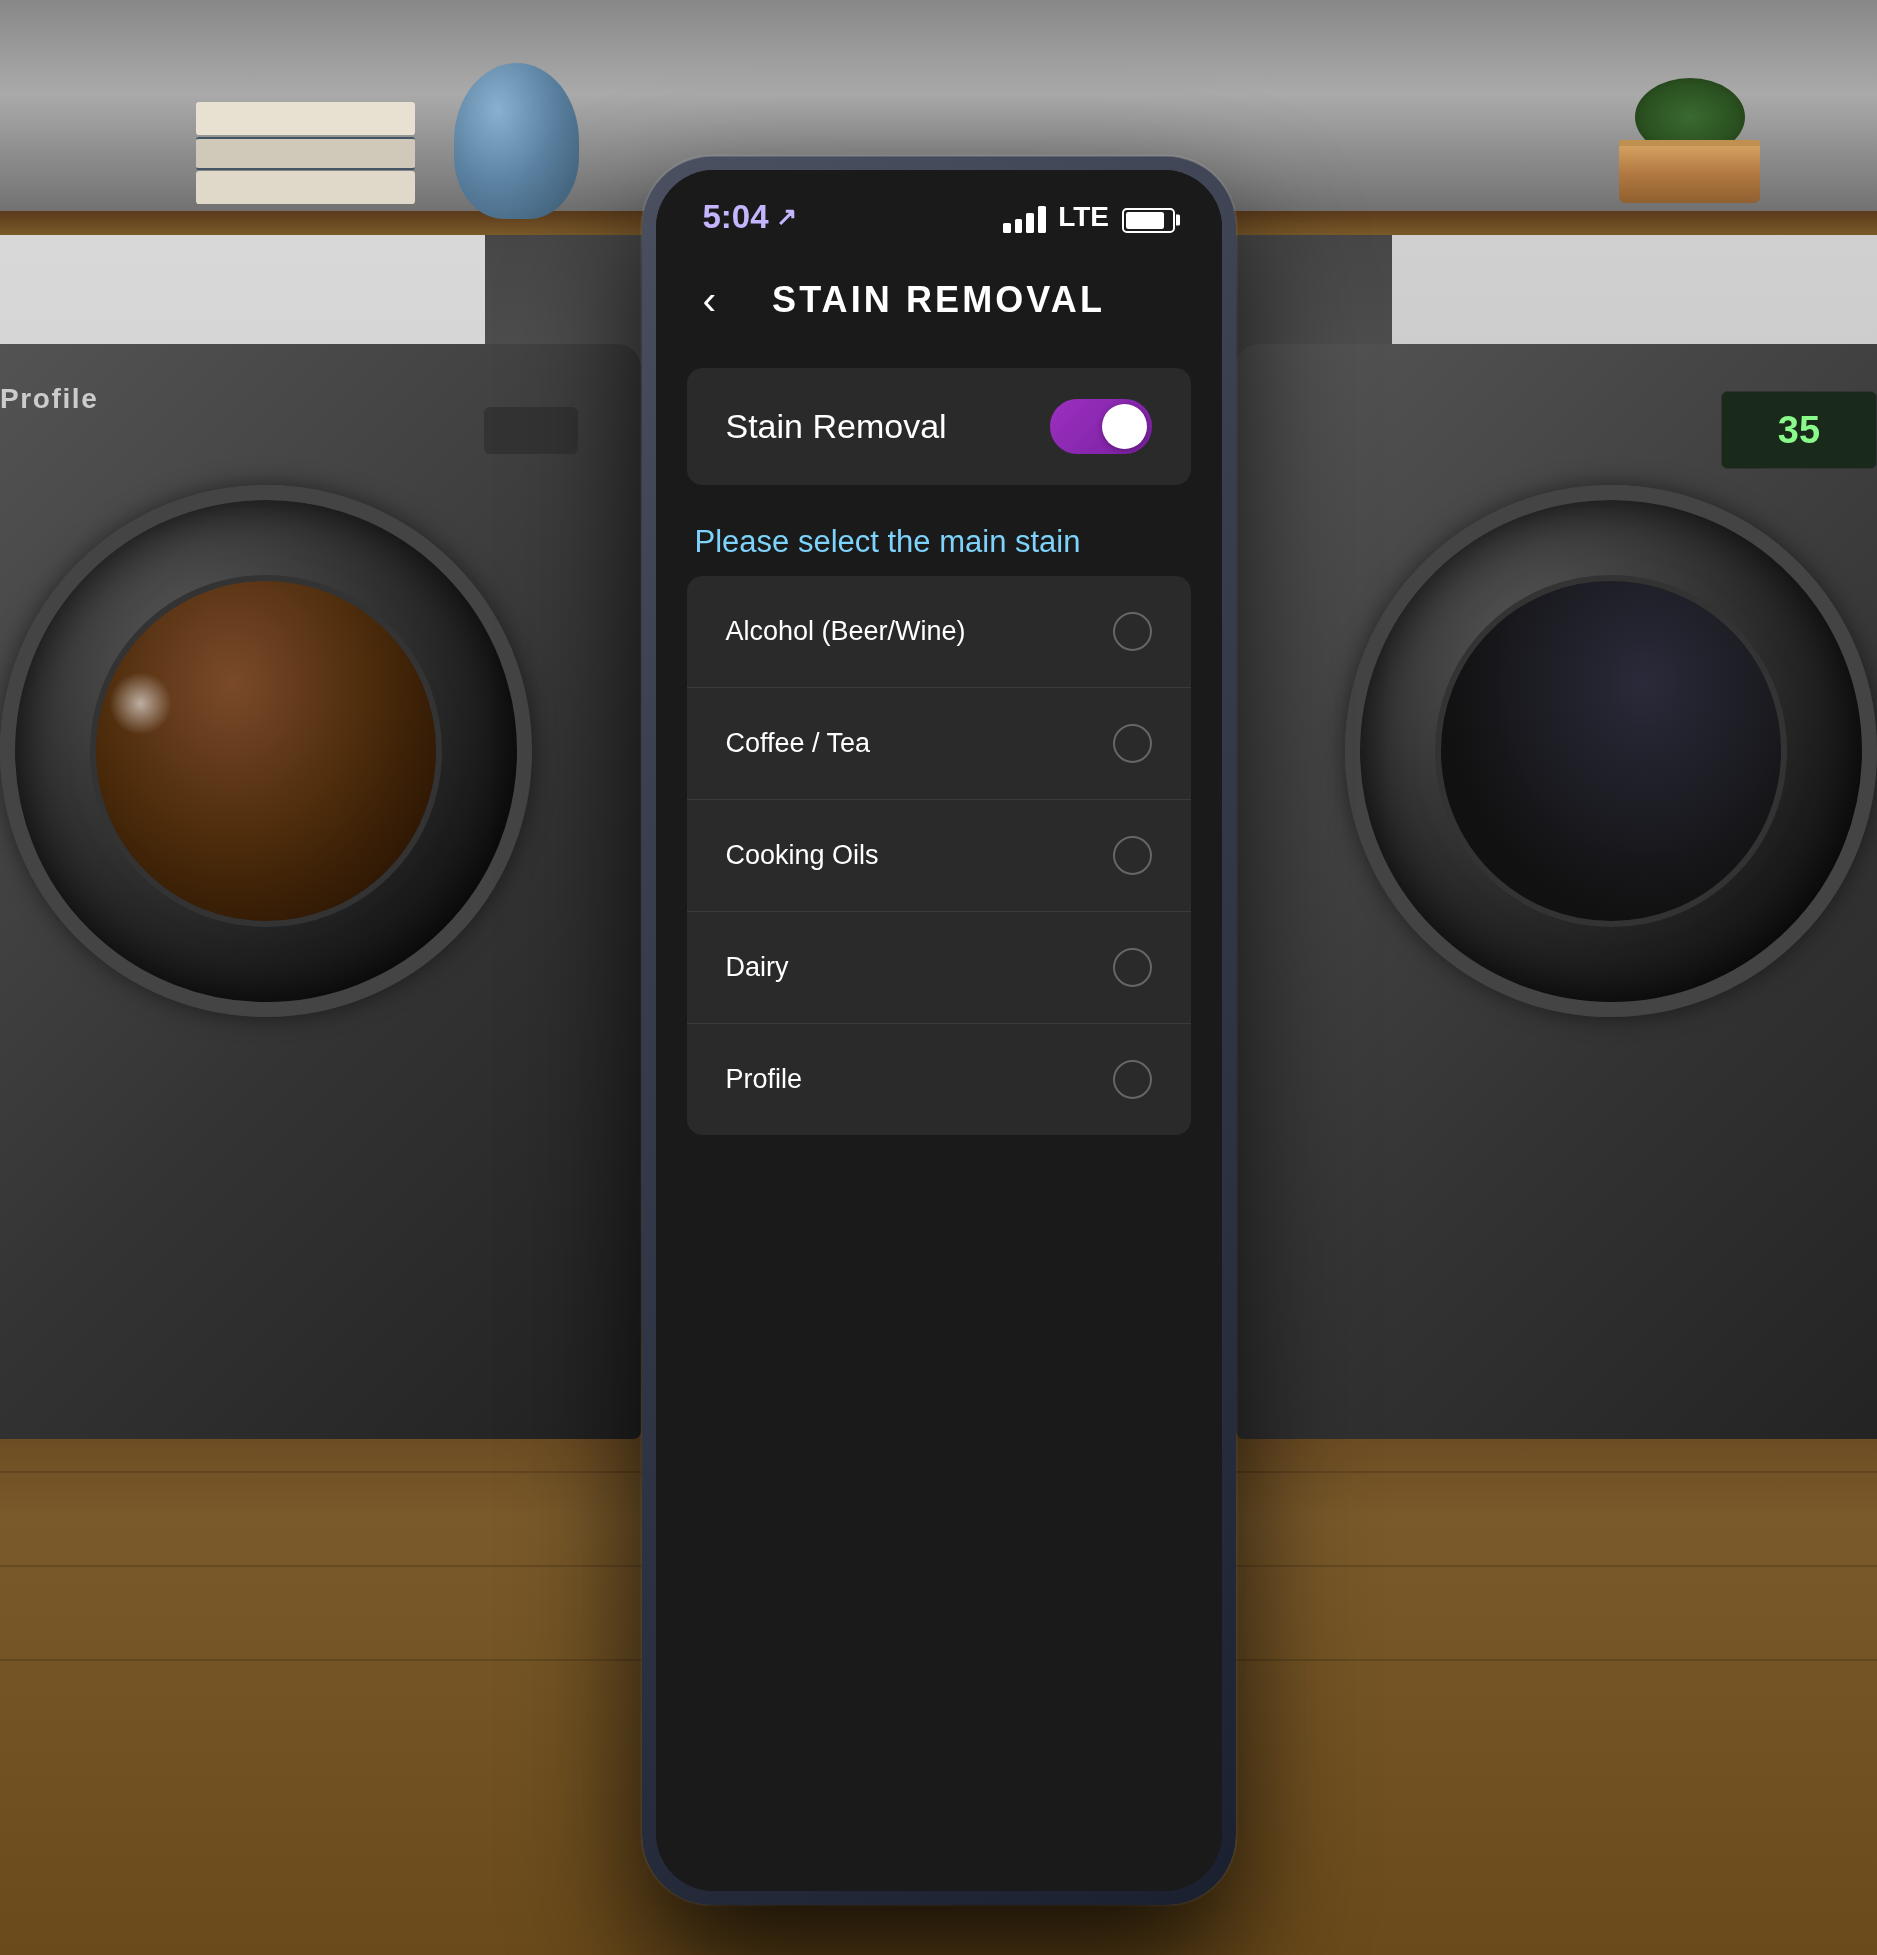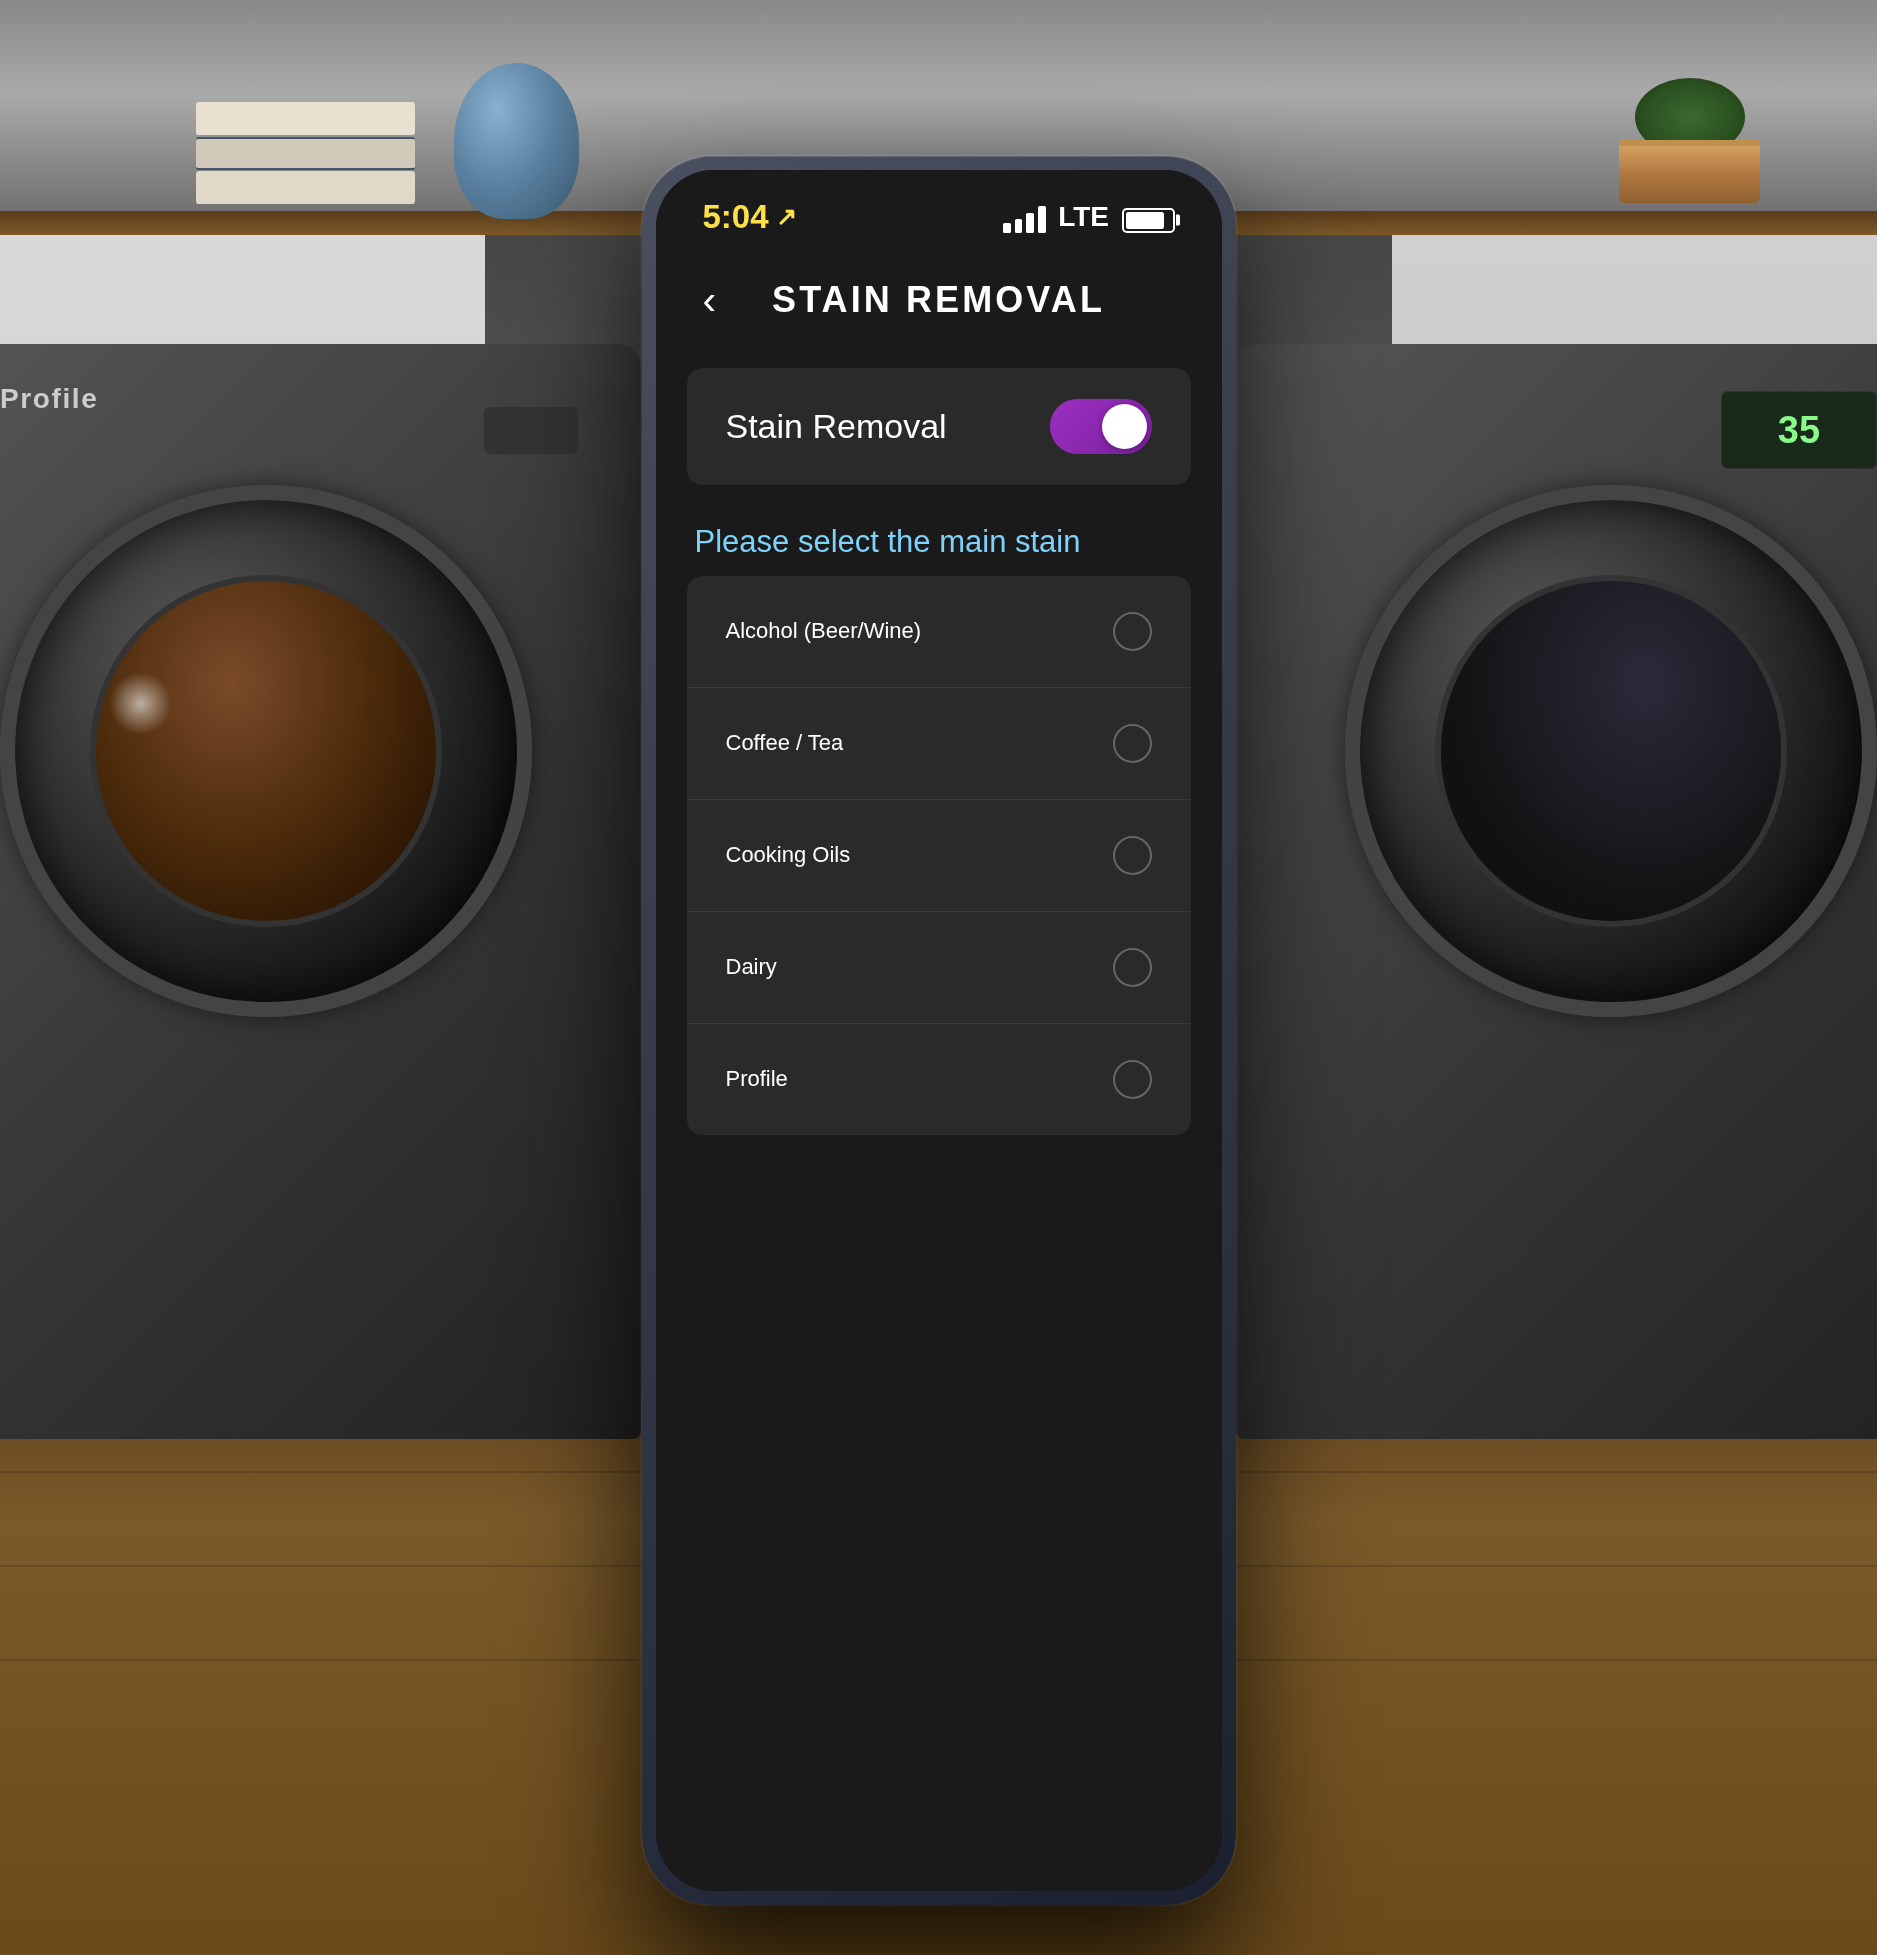--- a/index.html
+++ b/index.html
@@ -231,21 +231,21 @@
       background: #1a1a1a;
       height: 78px;
       display: flex;
       align-items: center;
       justify-content: space-between;
       padding: 0 47px;
       padding-top: 15.6px;
     }
 
     .status-time {
-      color: #fde047;
+      color: #c4b5fd;
       font-size: 33px;
       font-weight: 600;
       display: flex;
       align-items: center;
       gap: 7.8px;
       justify-content: flex-end;
     }
 
     .status-right {
       display: flex;
@@ -403,21 +403,21 @@
       padding: 36px 39px;
       border-bottom: 0.8px solid #3a3a3a;
       cursor: pointer;
     }
     .stain-item:last-child {
       border-bottom: none;
     }
 
     .stain-name {
       color: #ffffff;
-      font-size: 22px;
+      font-size: 27px;
       font-weight: 400;
     }
 
     
     .radio-btn {
       width: 39px;
       height: 39px;
       border-radius: 50%;
       border: 2.3px solid #666;
       background: transparent;

